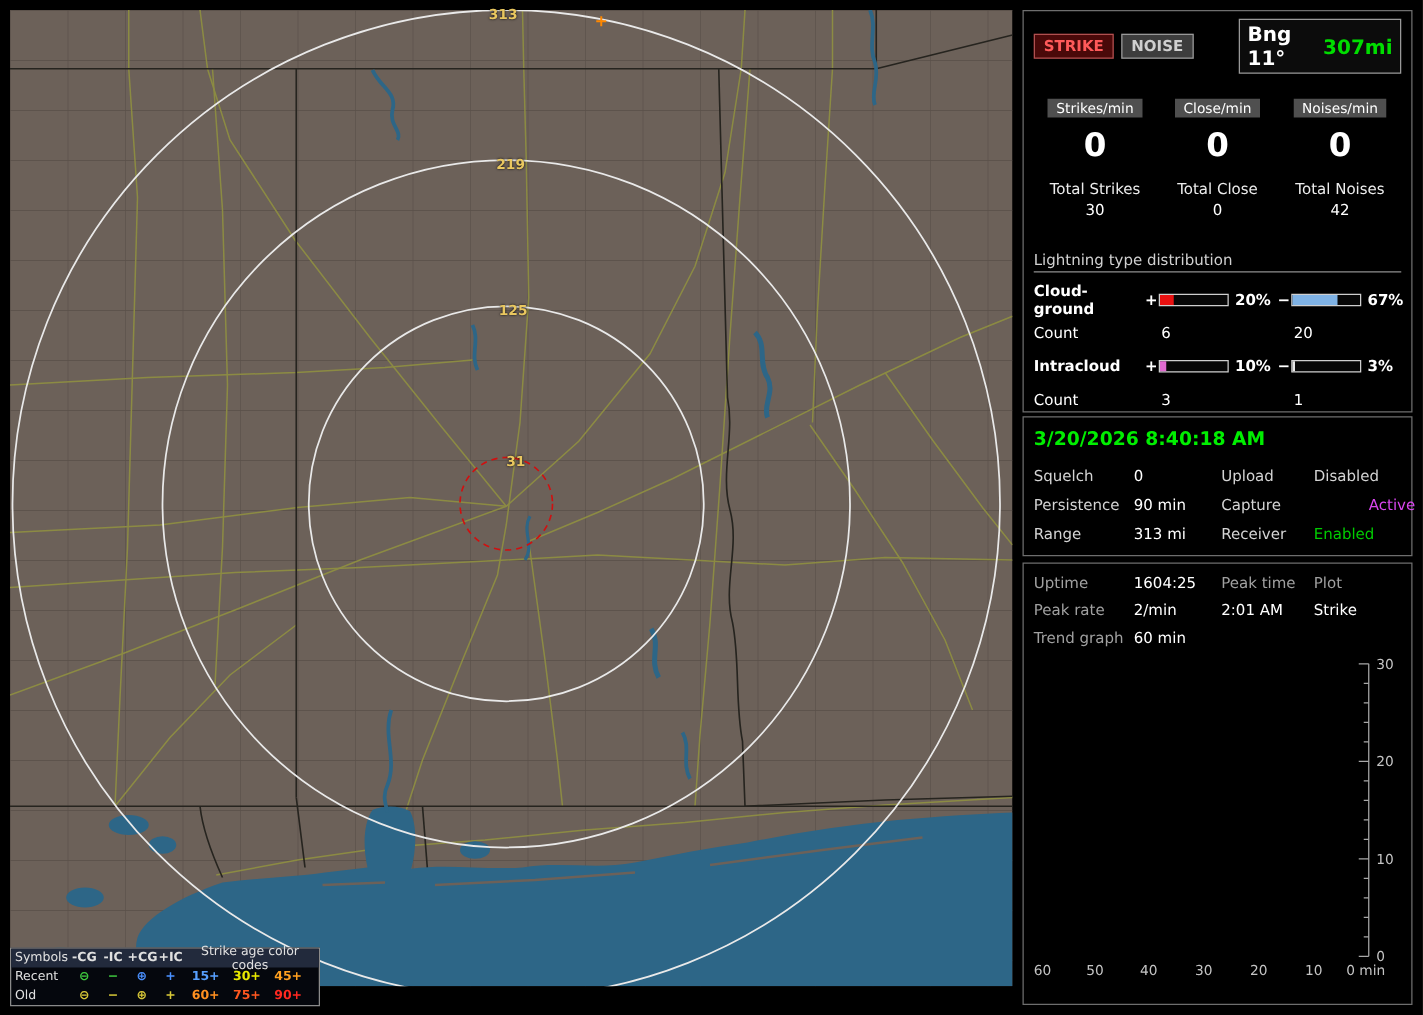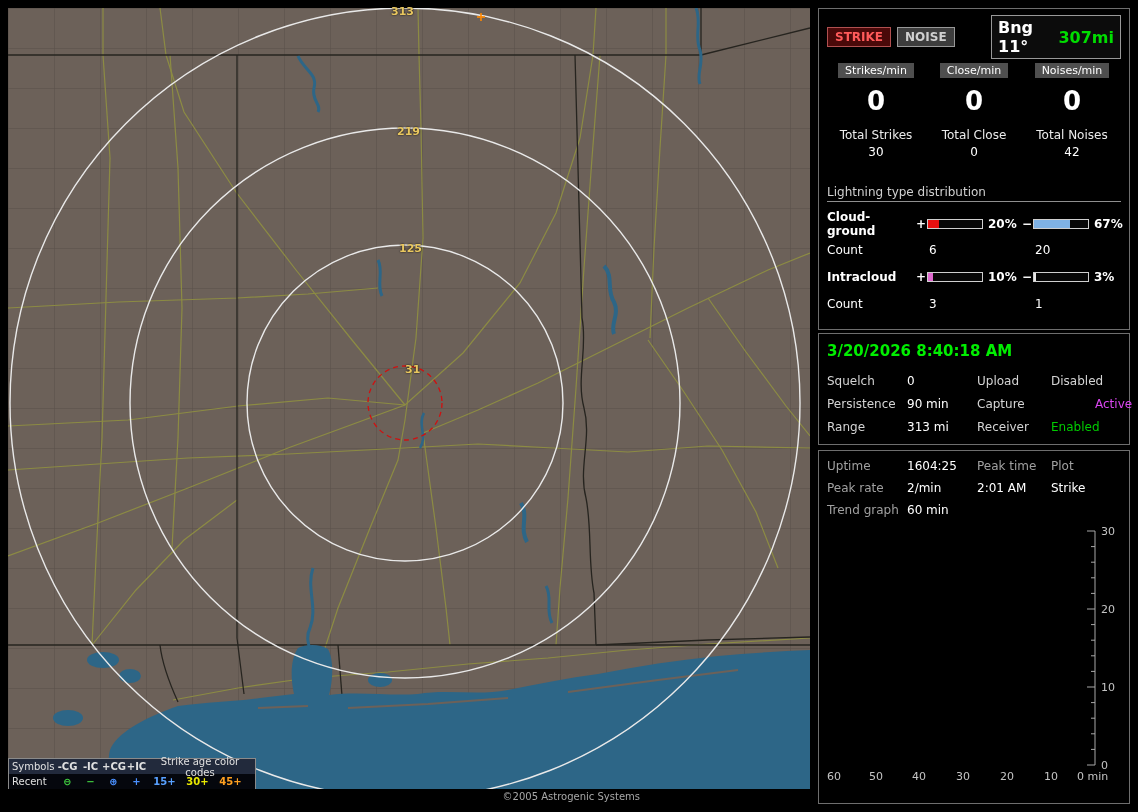--- a/index.html
+++ b/index.html
@@ -25,21 +25,21 @@
   .p1{height:322px;padding:6px 8px}
   .p2{height:112px;margin-top:3px;padding:8px}
   .p3{height:354px;margin-top:5px;padding:8px}
 
   .p1-row1{display:flex;align-items:center;gap:6px}
   .btn{font-size:12px;font-weight:bold;padding:2px 7px;border:1px solid #989898;background:#3d3d3d;color:#d0d0d0;font-family:"DejaVu Sans",sans-serif}
   .btn-strike{background:#4a0909;color:#ff5a5a;border-color:#b05050}
   .bng{margin-left:auto;display:flex;justify-content:space-between;align-items:center;width:130px;border:1px solid #989898;background:#0c0c0c;padding:2px 6px;font-size:16px;font-weight:bold;color:#fff}
   .bng-dist{color:#00dd00}
 
-  .stat-grid{display:grid;grid-template-columns:repeat(3,1fr);text-align:center;}
+  .stat-grid{display:grid;grid-template-columns:repeat(3,1fr);text-align:center;margin-top:16px}
   .chip{display:inline-block;background:#4f4f4f;color:#fff;font-size:11px;padding:1px 7px}
   .zero{font-size:26px;font-weight:bold;color:#fff;line-height:30px;margin-top:8px}
   .tlabel{font-size:12px;color:#ececec;margin-top:12px}
   .tvalue{font-size:12px;color:#fff;margin-top:3px}
 
   .dist-title{margin-top:26px;color:#d0d0d0;font-size:12px;padding-bottom:2px;border-bottom:1px solid #8f8f8f}
   .dist-grid{margin-top:8px}
   .drow,.crow{display:grid;grid-template-columns:88px 12px 56px 38px 12px 56px 32px;align-items:center;font-size:12px;color:#fff}
   .drow{height:26px}
   .crow{height:28px}
@@ -176,23 +176,20 @@
         <span class="lg-cs" style="color: rgb(216, 200, 56);">⊖</span>
         <span class="lg-cs" style="color: rgb(216, 200, 56);">−</span>
         <span class="lg-cs" style="color: rgb(216, 200, 56);">⊕</span>
         <span class="lg-cs" style="color: rgb(216, 200, 56);">+</span>
         <span class="lg-ca" style="color: rgb(255, 144, 32);">60+</span>
         <span class="lg-ca" style="color: rgb(255, 88, 32);">75+</span>
         <span class="lg-ca" style="color: rgb(255, 40, 32);">90+</span>
       </div>
     </div>
 
-    <div class="copyright">
-      <span>©2005 Astrogenic Systems</span>
-    </div>
   </div>
 
   <div class="sidebar">
 
     <div class="panel p1">
       <div class="p1-row1">
         <button class="btn btn-strike">STRIKE</button>
         <button class="btn">NOISE</button>
         <div class="bng">
           <span>Bng 11°</span>

